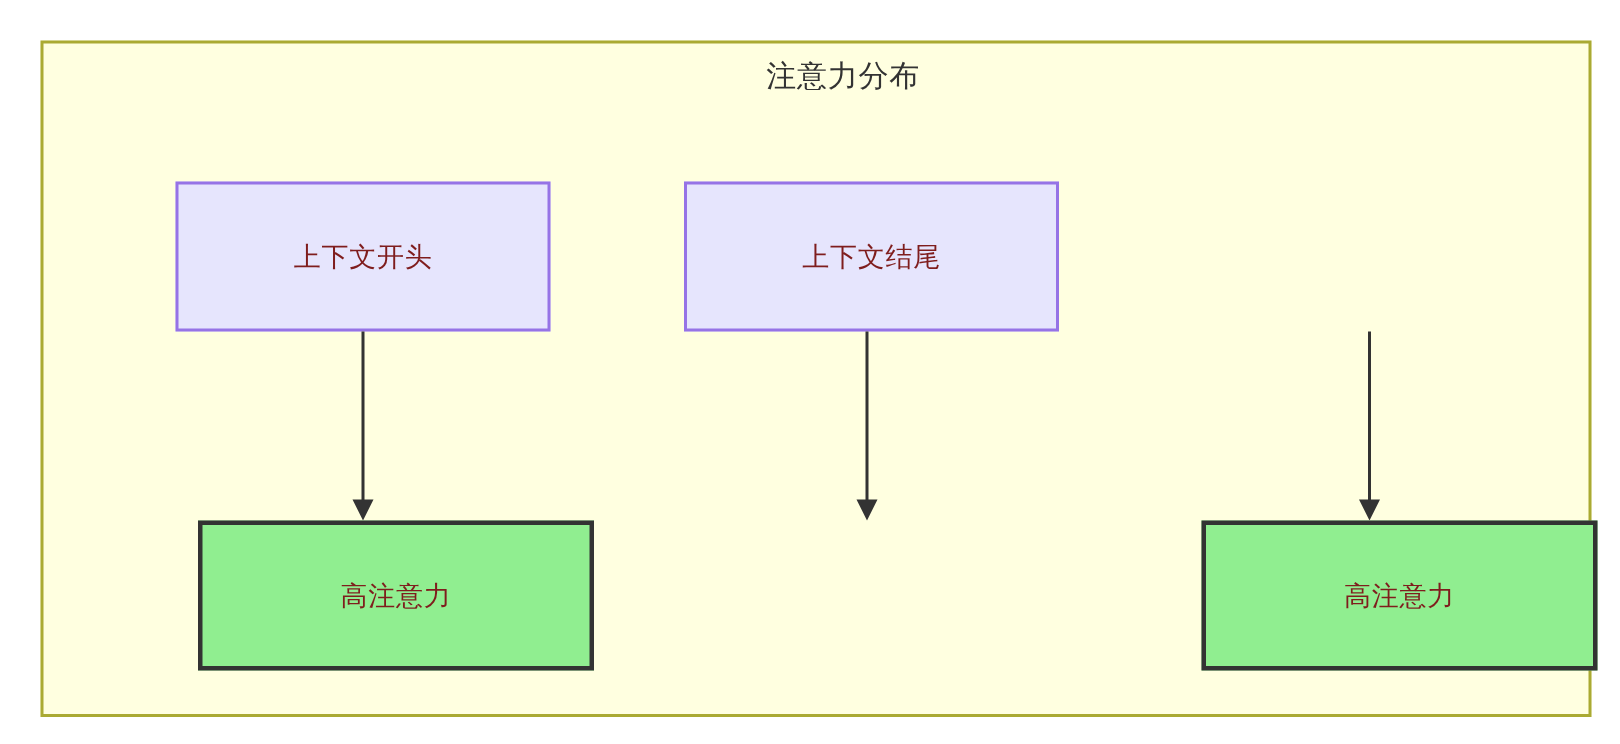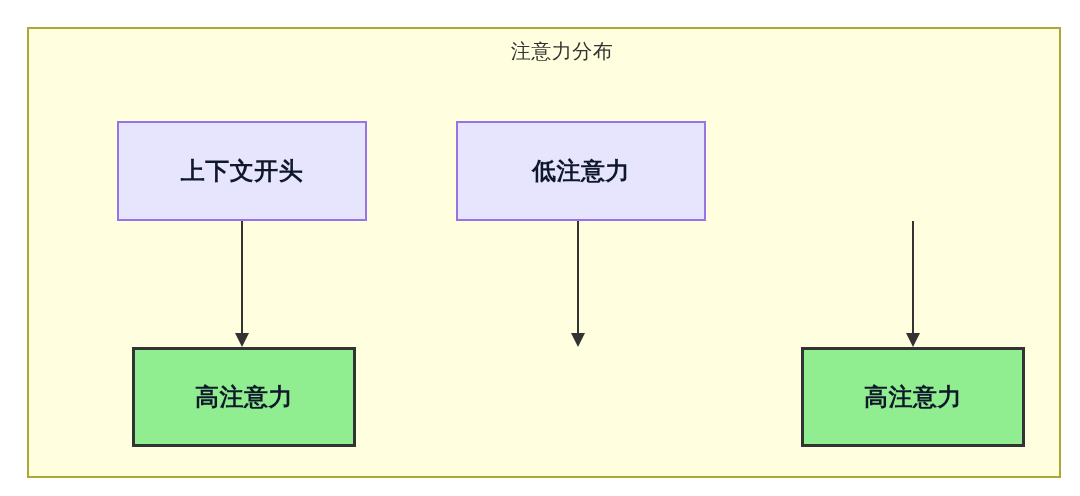--- a/index.html
+++ b/index.html
@@ -46,38 +46,37 @@
     margin-left: 36px;
   }
 
   
   .node {
     position: absolute;
     box-sizing: border-box;
     display: flex;
     align-items: center;
     justify-content: center;
-    font-size: 24px;
-    color: #0f172a;
+    font-size: 18px;
+    color: #7f1d1d;
     letter-spacing: 0.5px;
     text-align: center;
-    font-weight: bold;
   }
 
   .node.context {
     background: #e6e5fd;
     border: 2px solid #9673e6;
     width: 250px;
     height: 100px;
     top: 92px;
   }
 
   .node.outcome {
     border: 3px solid #333333;
-    width: 224px;
+    width: 264px;
     height: 100px;
     top: 318px;
   }
 
   .node.outcome.high { background: #90ee90; }
   .node.outcome.low  { background: #fa9a9a; }
 
   
   .col-a.context { left: 88px; }
   .col-b.context { left: 427px; }
@@ -121,21 +120,21 @@
 <body>
 
 <div id="canvas">
 
   <div class="subgraph">
 
     <div class="subgraph-title">注意力分布</div>
 
     <div class="node context col-a">上下文开头</div>
 
-    <div class="node context col-b">低注意力</div>
+    <div class="node context col-b">上下文结尾</div>
 
 
     <div class="edge e-a">
       <div class="line"></div>
       <div class="head"></div>
     </div>
 
     <div class="edge e-b">
       <div class="line"></div>
       <div class="head"></div>

